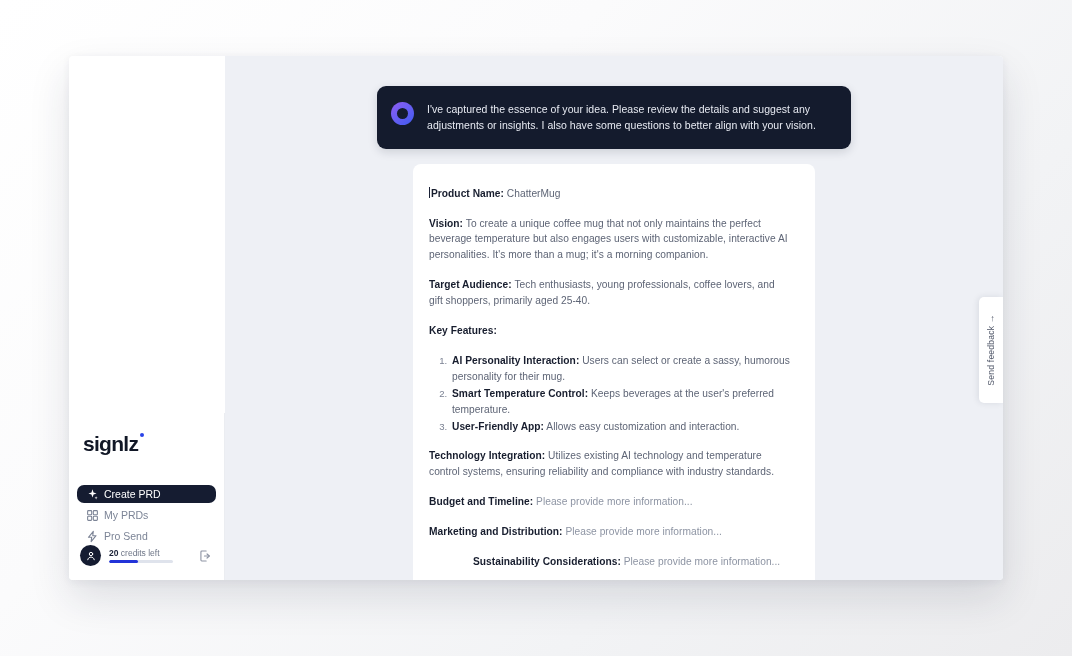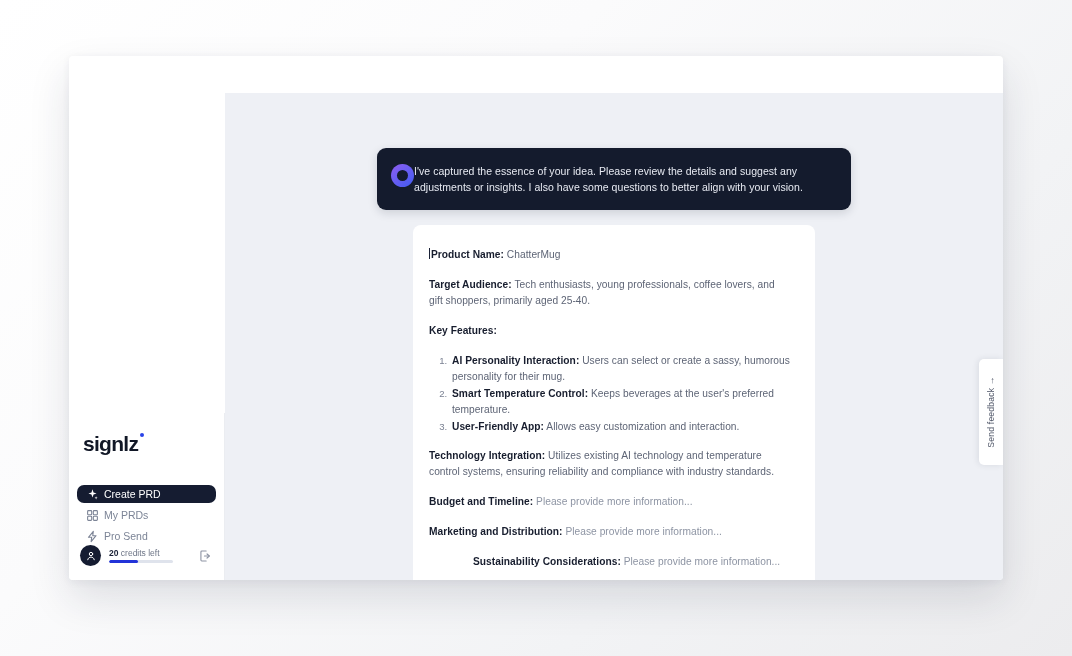--- a/index.html
+++ b/index.html
@@ -176,20 +176,21 @@
   }
 
   
   .assistant-banner {
     margin-top: 55px;
     width: 474px;
     background: #141b2d;
     border-radius: 9px;
     padding: 15px 17px 15px 14px;
     display: flex;
+    gap: 13px;
     align-items: flex-start;
     box-shadow: 0 3px 10px rgba(20,27,45,0.15);
   }
   .assistant-ring {
     width: 23px;
     height: 23px;
     flex: 0 0 23px;
     border-radius: 50%;
     background: linear-gradient(140deg, #8f5cf0 0%, #6b5ef2 45%, #3f5bf0 100%);
     display: flex;
@@ -368,20 +369,23 @@
       <div class="assistant-text">I've captured the essence of your idea. Please review the details and suggest any adjustments or insights. I also have some questions to better align with your vision.</div>
     </div>
 
     <section class="doc-card">
       <div class="doc-body">
 
         <p class="doc-p">
           <span class="caret"></span><span class="lbl">Product Name:</span><span> ChatterMug</span>
         </p>
 
+        <p class="doc-p">
+          <span class="lbl">Vision:</span><span> To create a unique coffee mug that not only maintains the perfect beverage temperature but also engages users with customizable, interactive AI personalities. It's more than a mug; it's a morning companion.</span>
+        </p>
 
         <p class="doc-p">
           <span class="lbl">Target Audience:</span><span> Tech enthusiasts, young professionals, coffee lovers, and gift shoppers, primarily aged 25-40.</span>
         </p>
 
         <p class="doc-p">
           <span class="lbl">Key Features:</span>
         </p>
 
         <ol class="doc-list">

